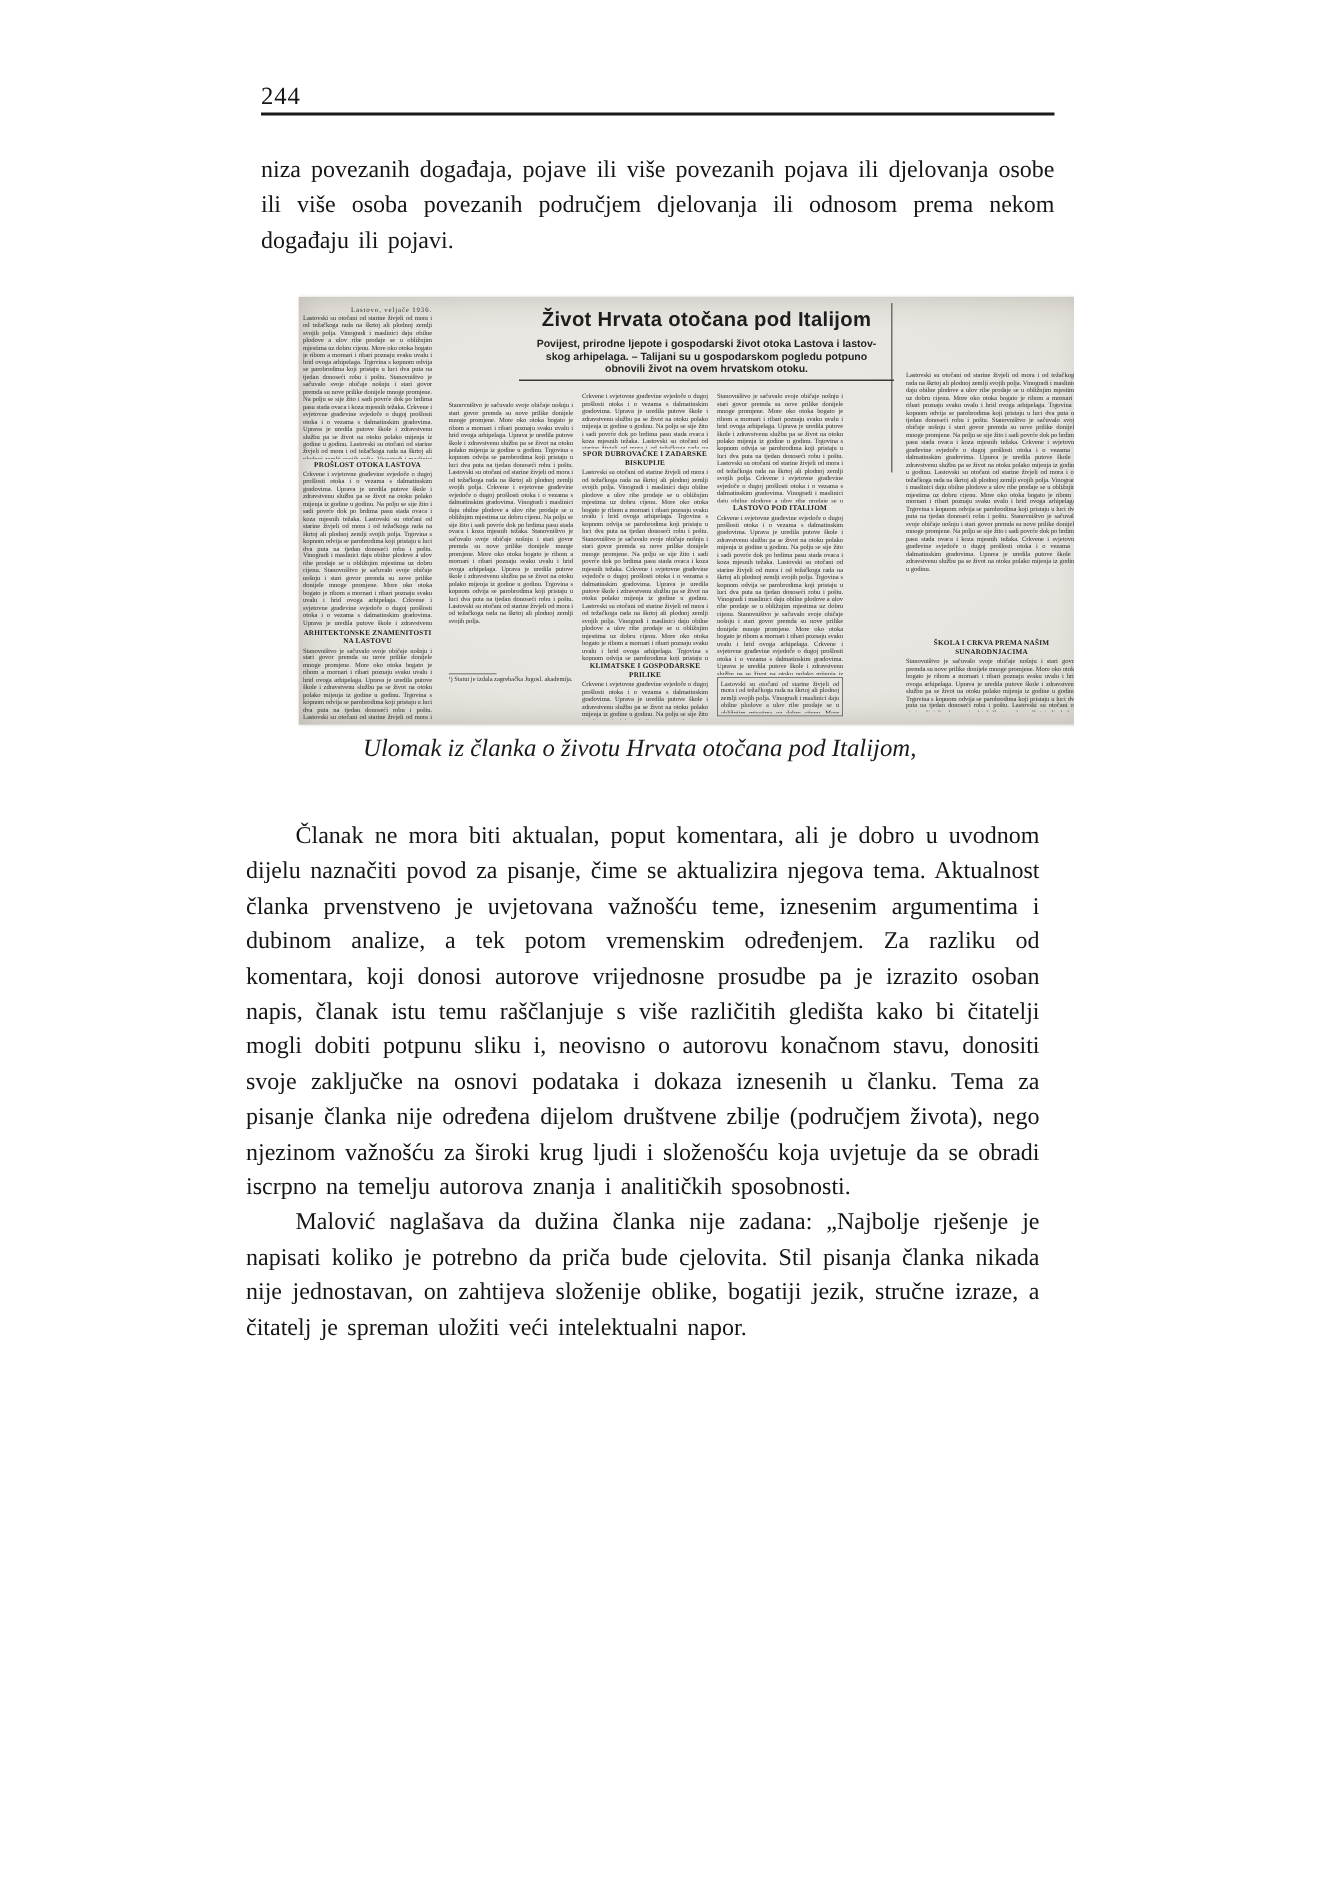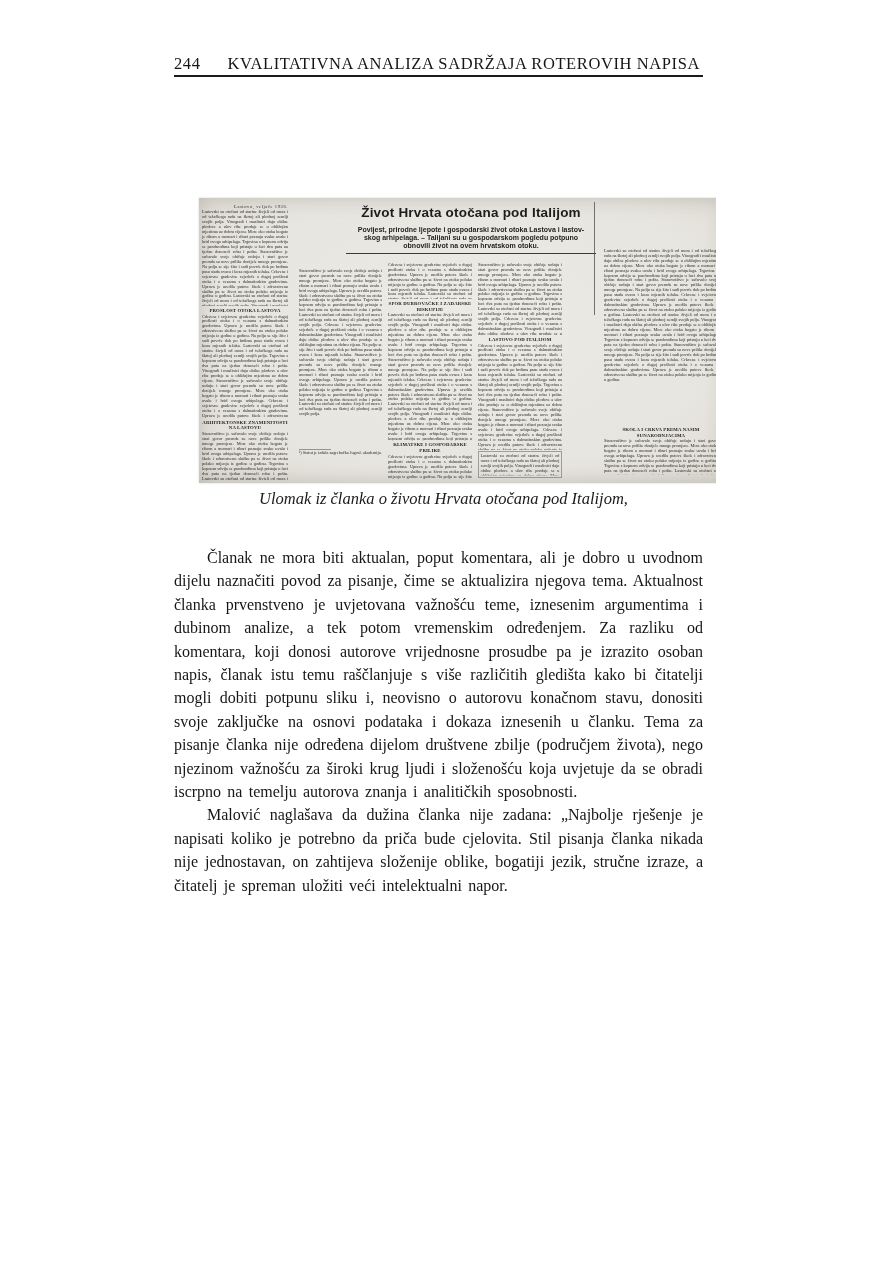--- a/index.html
+++ b/index.html
@@ -18,21 +18,21 @@
     border-top:2px solid #1b1b1b;
   }
   
   .para{
     text-align:justify;
     font-size:16px;line-height:23.4px;word-spacing:.14em;
     margin:0;
   }
   .para.indented{text-indent:33px;}
   .para-block-1{position:absolute;left:174px;top:102px;width:529px;}
-  .para-block-2{position:absolute;left:174px;top:546px;width:529px;}
+  .para-block-2{position:absolute;left:164px;top:546px;width:529px;}
   
   .clipping{
     position:absolute;left:199px;top:198px;width:527px;height:285px;
     background:radial-gradient(ellipse at 50% 45%, #edebe6 0%, #e7e5df 70%, #dedbd3 100%);
     box-shadow:inset 0 0 20px rgba(110,104,92,.30), 0 0 2px rgba(0,0,0,.18);
     overflow:hidden;
   }
   .clip-inner{
     position:absolute;left:0;top:0;width:1054px;height:570px;
     transform:scale(0.5);transform-origin:0 0;
@@ -66,36 +66,38 @@
   .np-footrule{width:64px;border-top:1px solid #444;margin:4px 0 2px;}
   .np-footnote{
     font-size:8.6px;line-height:9.8px;color:#2b2b2b;text-align:justify;
     filter:blur(.3px);overflow:hidden;
   }
   .np-footbox{
     border:1.5px solid #555;padding:3px 4px;margin-top:3px;overflow:hidden;
   }
   
   .caption{
-    position:absolute;left:179px;top:487px;width:529px;
+    position:absolute;left:162px;top:487px;width:529px;
     text-align:center;font-style:italic;font-size:16.5px;line-height:23px;
     color:#1b1b1b;
   }
 </style>
 </head>
 <body>
 
 <div class="page">
 
   <div class="running-head">
     <span>244</span>
-    <span>KVALITATIVNA ANALIZA SADRŽAJA ROTEROVIH NAPISA</span>
   </div>
   <div class="head-rule"></div>
 
+  <div class="para-block-1">
+    <p class="para">niza povezanih događaja, pojave ili više povezanih pojava ili djelovanja osobe ili više osoba povezanih područjem djelovanja ili odnosom prema nekom događaju ili pojavi.</p>
+  </div>
 
   <div class="clipping">
     <div class="clip-inner">
 
       <div class="np-headline-block">
         <div class="np-headline">Život Hrvata otočana pod Italijom</div>
         <div class="np-subhead">
           <div>Povijest, prirodne ljepote i gospodarski život otoka Lastova i lastov-</div>
           <div>skog arhipelaga. – Talijani su u gospodarskom pogledu potpuno</div>
           <div>obnovili život na ovem hrvatskom otoku.</div>

